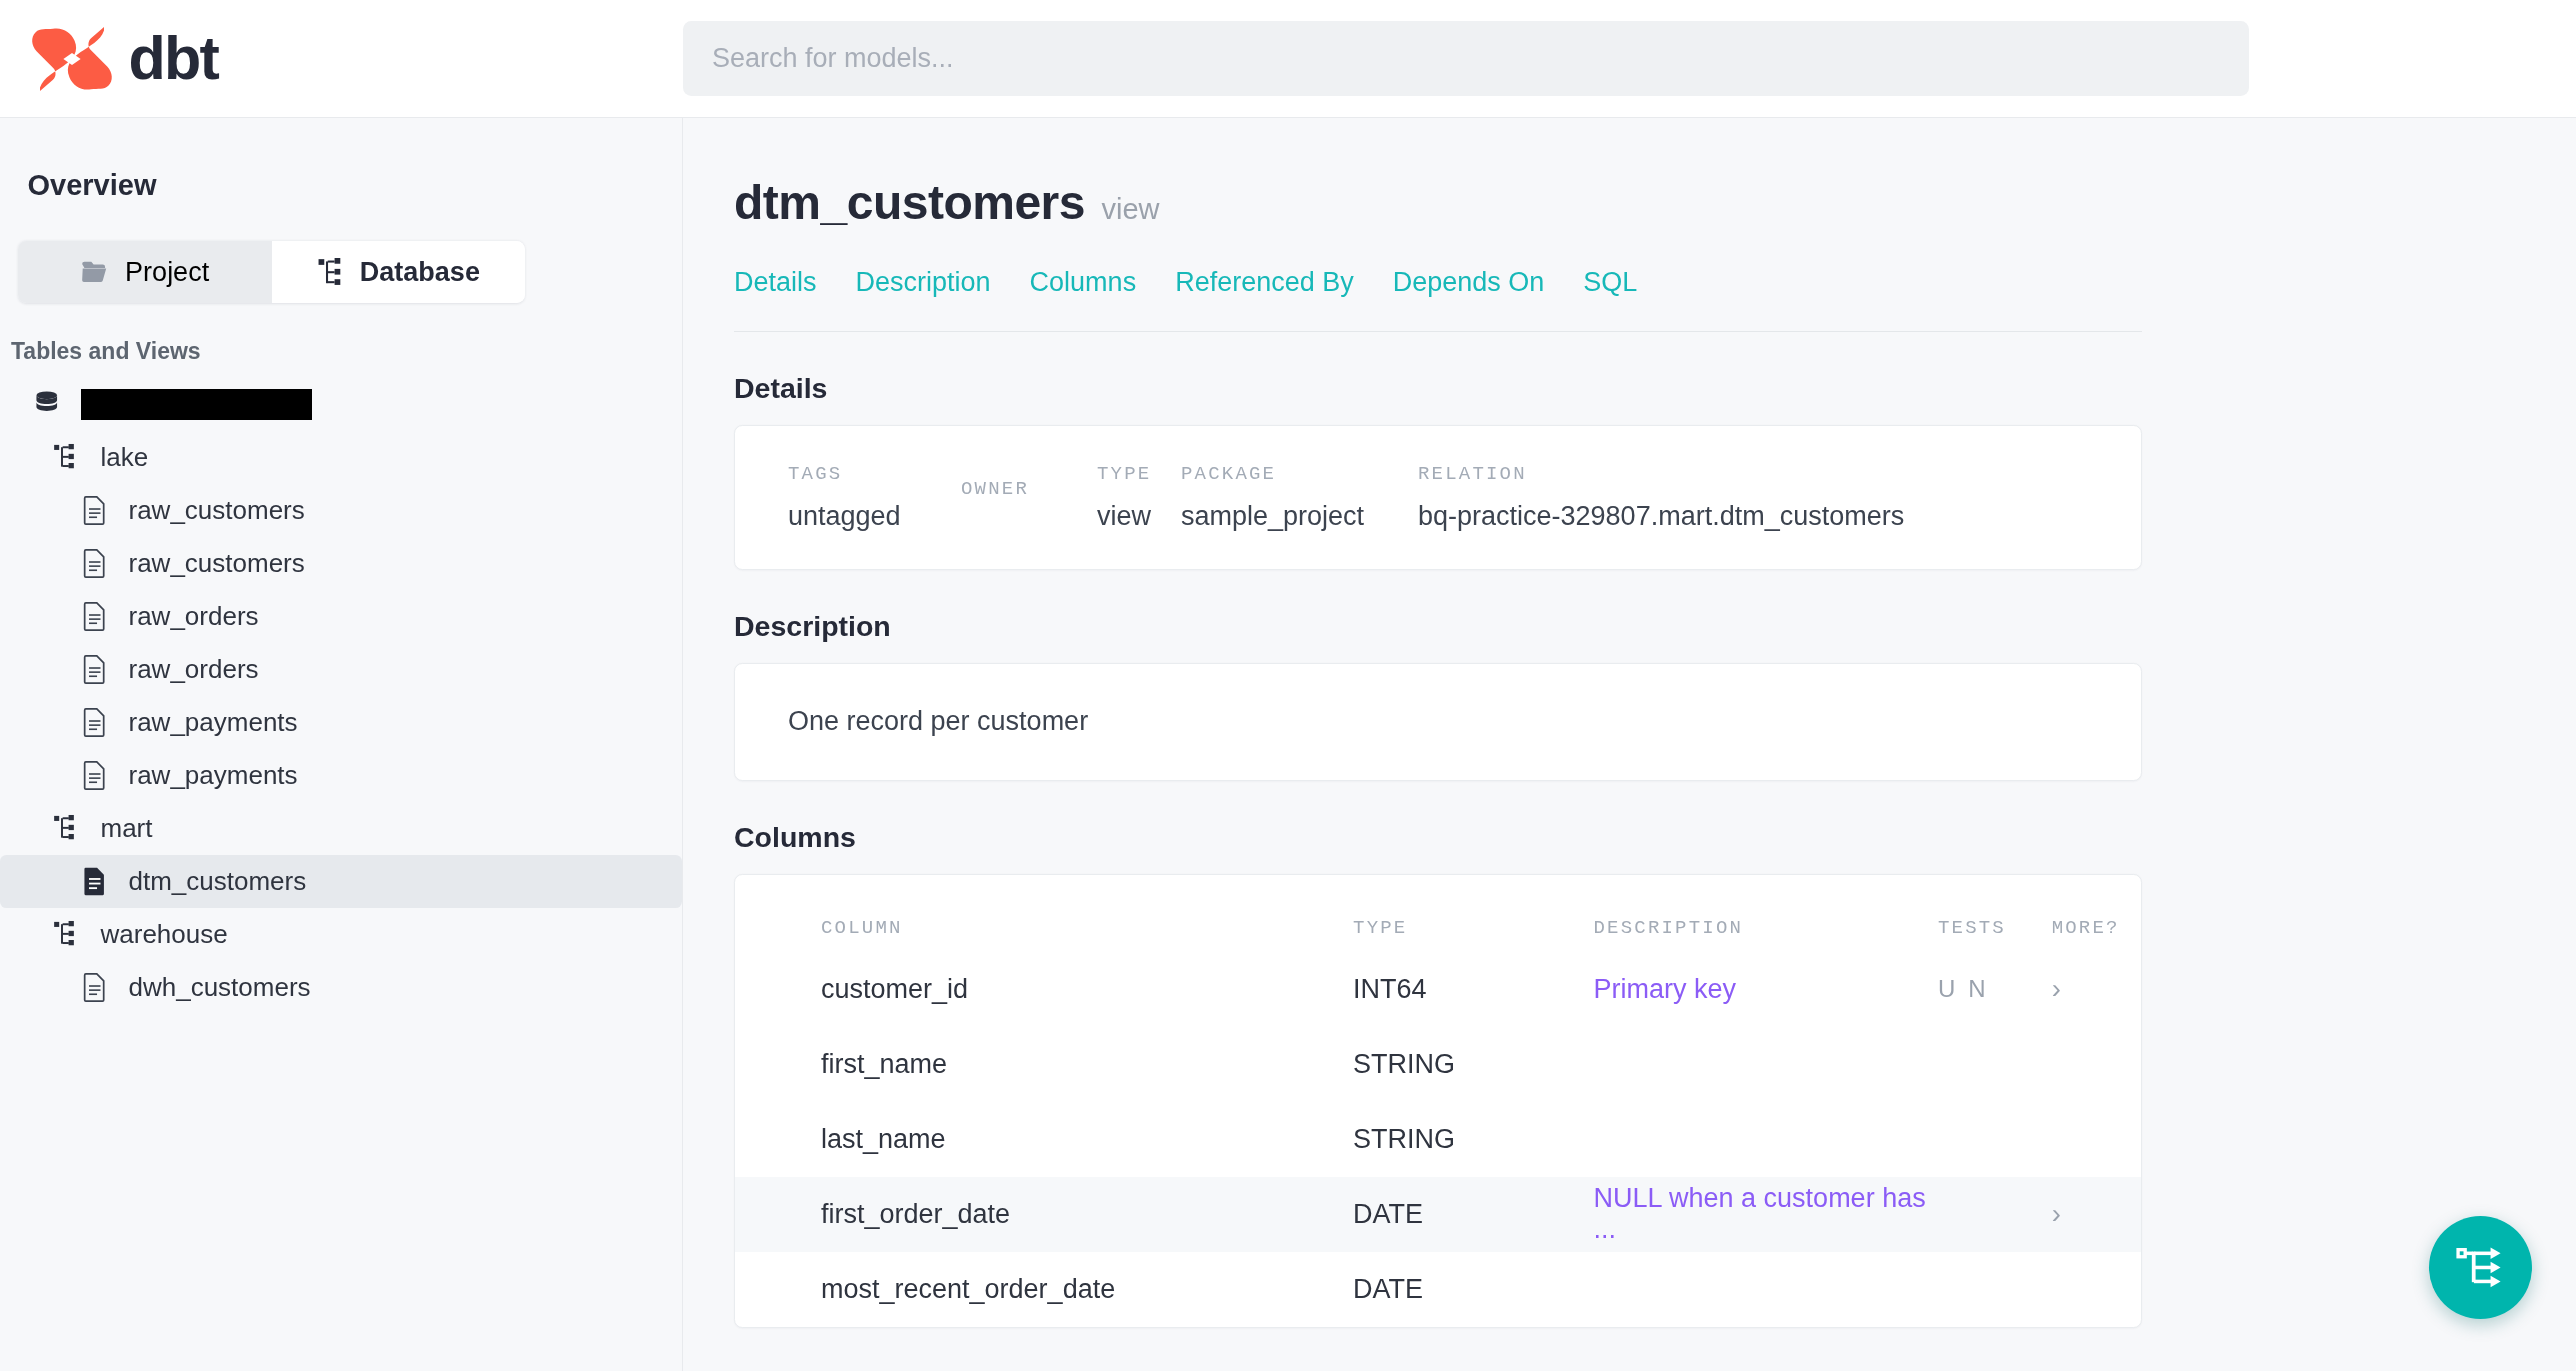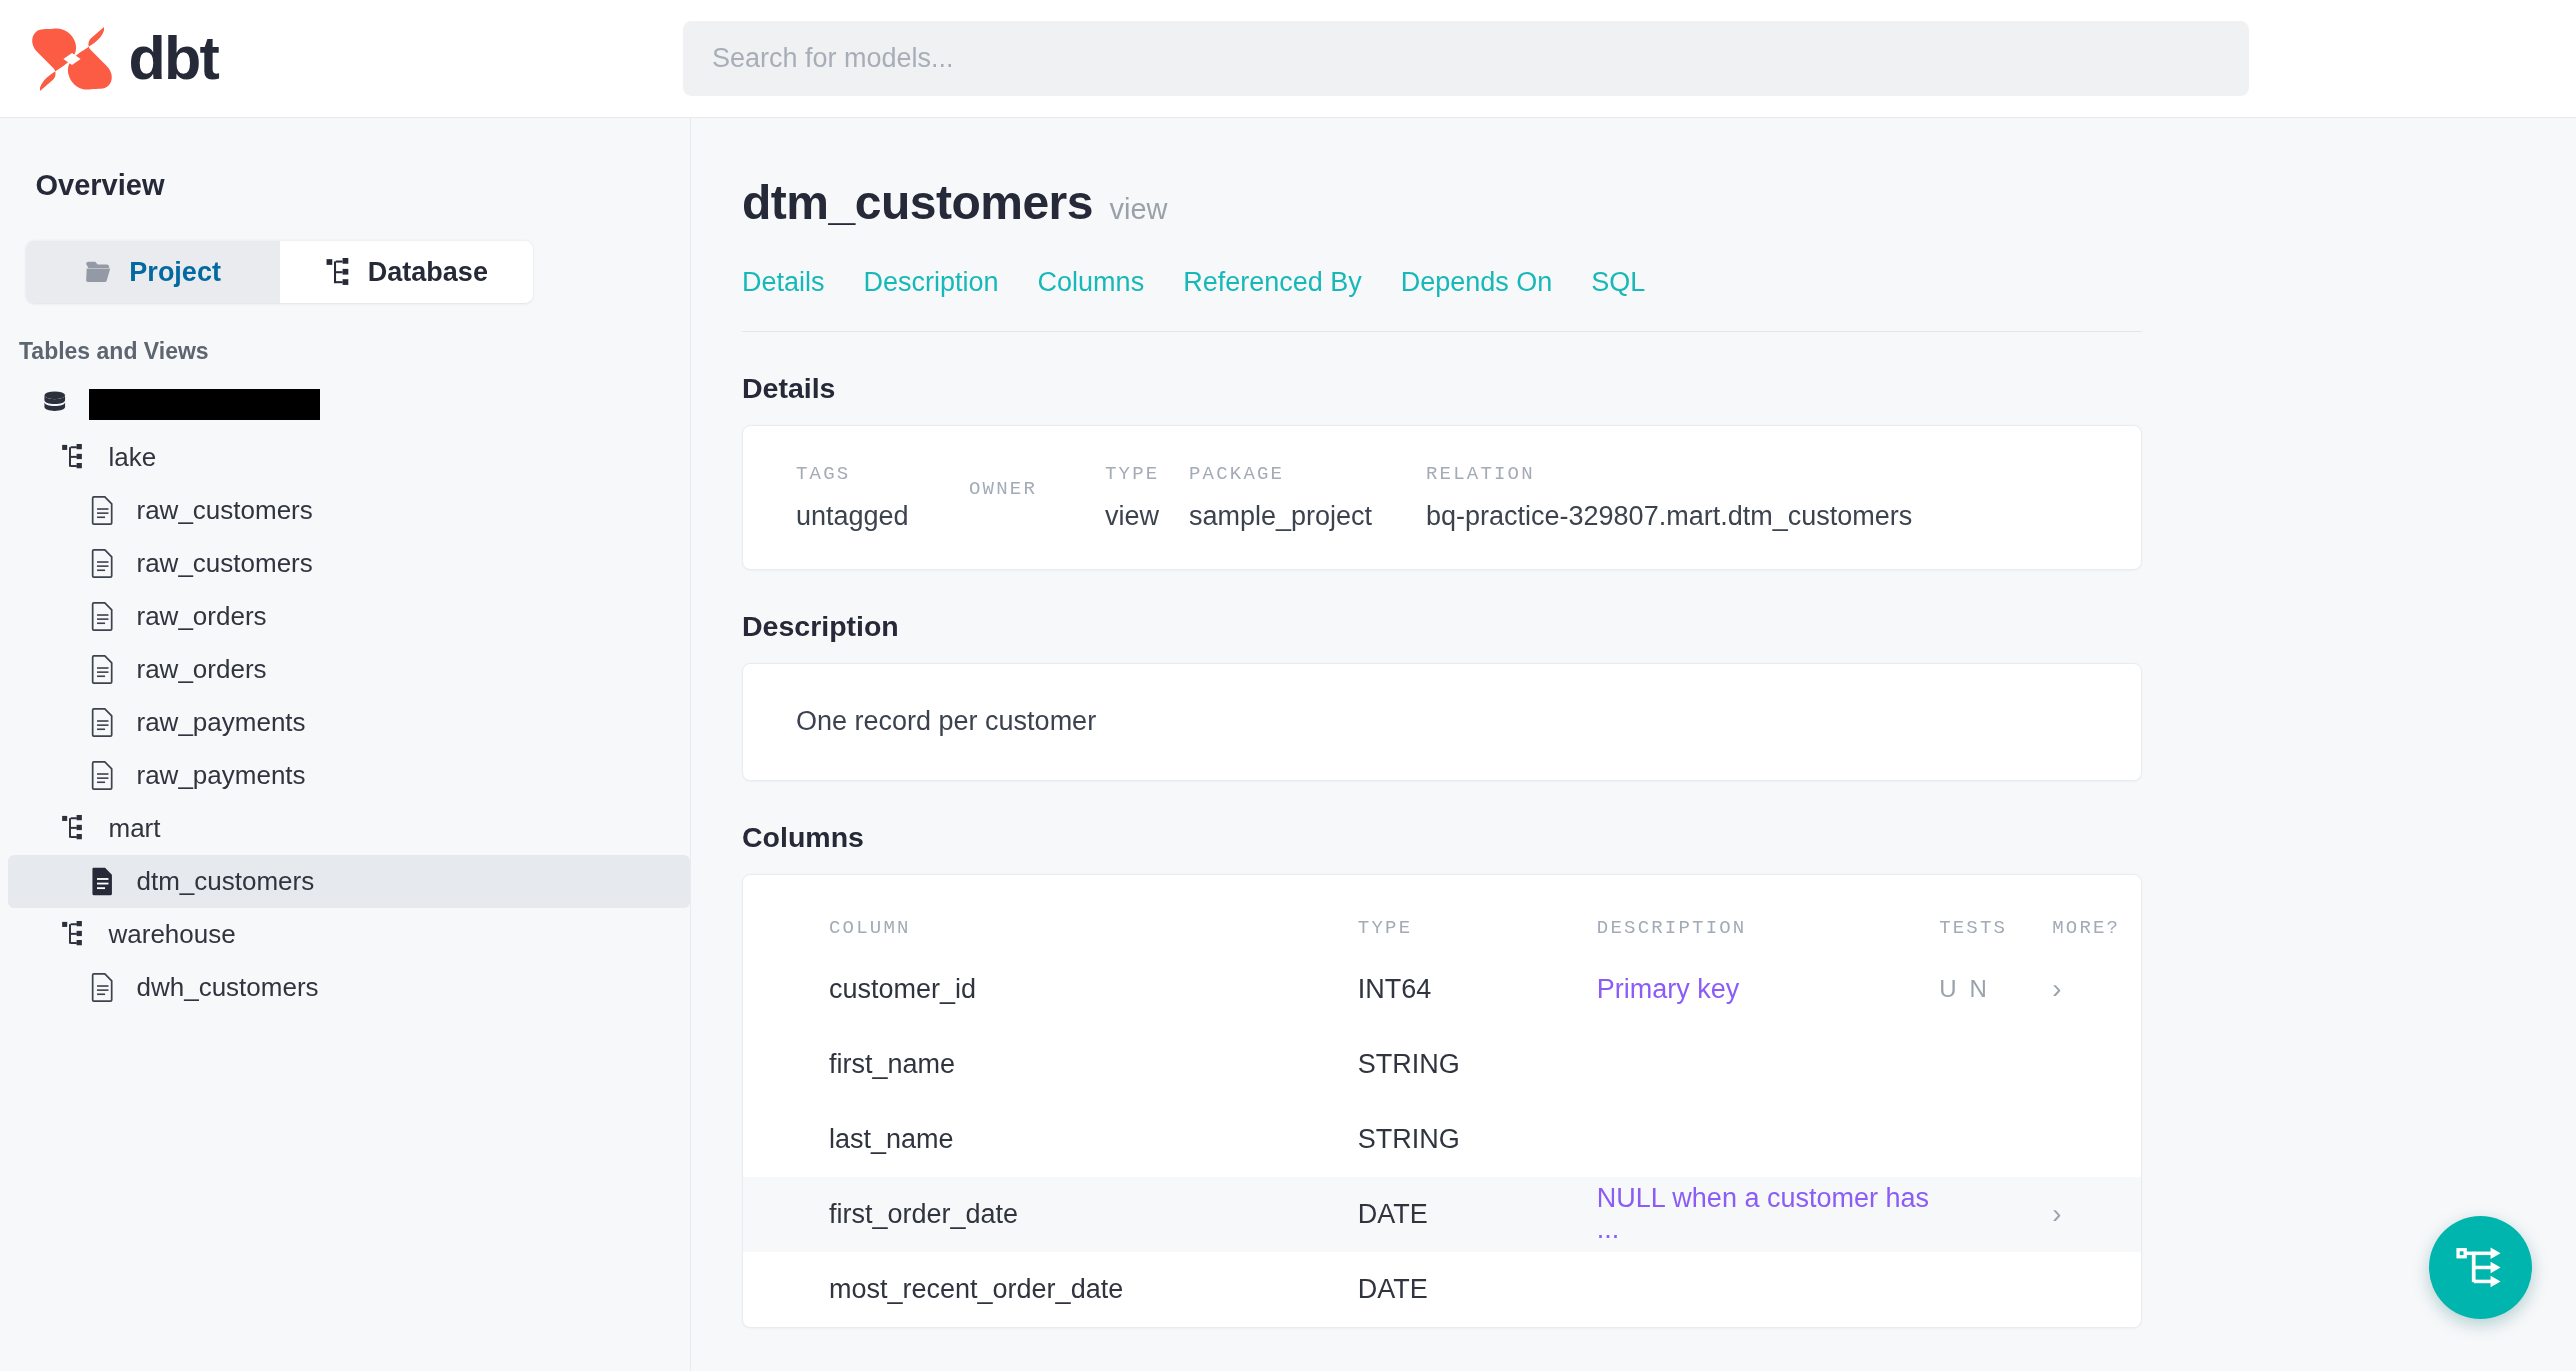--- a/index.html
+++ b/index.html
@@ -26,21 +26,21 @@
     position: absolute; left: 683px; top: 21px;
     width: 1566px; height: 75px;
     background: #eff1f3; border: none; border-radius: 8.3px;
     font-family: "Liberation Sans", sans-serif;
     font-size: 27px; color: #3d4451;
     padding: 0 29px;
   }
   .search-box::placeholder { color: #a8aeb8; }
 
   
-  .body { flex: 1; display: flex; min-height: 0; padding-left: 8px; }
+  .body { flex: 1; display: flex; min-height: 0; }
 
   
   .sidebar {
     width: 683px; min-width: 683px;
     background: #f7f8fa;
     border-right: 0.9px solid #e8eaed;
     padding-top: 0;
     overflow: hidden;
   }
   .overview-title {
@@ -52,21 +52,21 @@
     display: flex; width: 507px; height: 62px;
     border-radius: 8.3px;
     box-shadow: 0 0.9px 2.8px rgba(20,30,50,0.10);
     overflow: hidden;
   }
   .toggle-btn {
     flex: 1; display: flex; align-items: center; justify-content: center;
     gap: 16.5px; font-size: 27px; cursor: pointer;
     border: none; font-family: "Liberation Sans", sans-serif;
   }
-  .toggle-btn.inactive { background: #e9ebee; color: #0369a1; font-weight: 700; }
+  .toggle-btn.inactive { background: #e9ebee; color: #000000; font-weight: 400; }
   .toggle-btn.active { background: #ffffff; color: #262a38; font-weight: 700; }
 
   .tree-title {
     font-size: 23px; font-weight: 700; color: #5d6570;
     padding: 35px 0 0 11px;
   }
   .tree { padding-top: 13px; }
   .tree-row {
     display: flex; align-items: center; height: 53px;
     border-radius: 6.4px; cursor: pointer;

